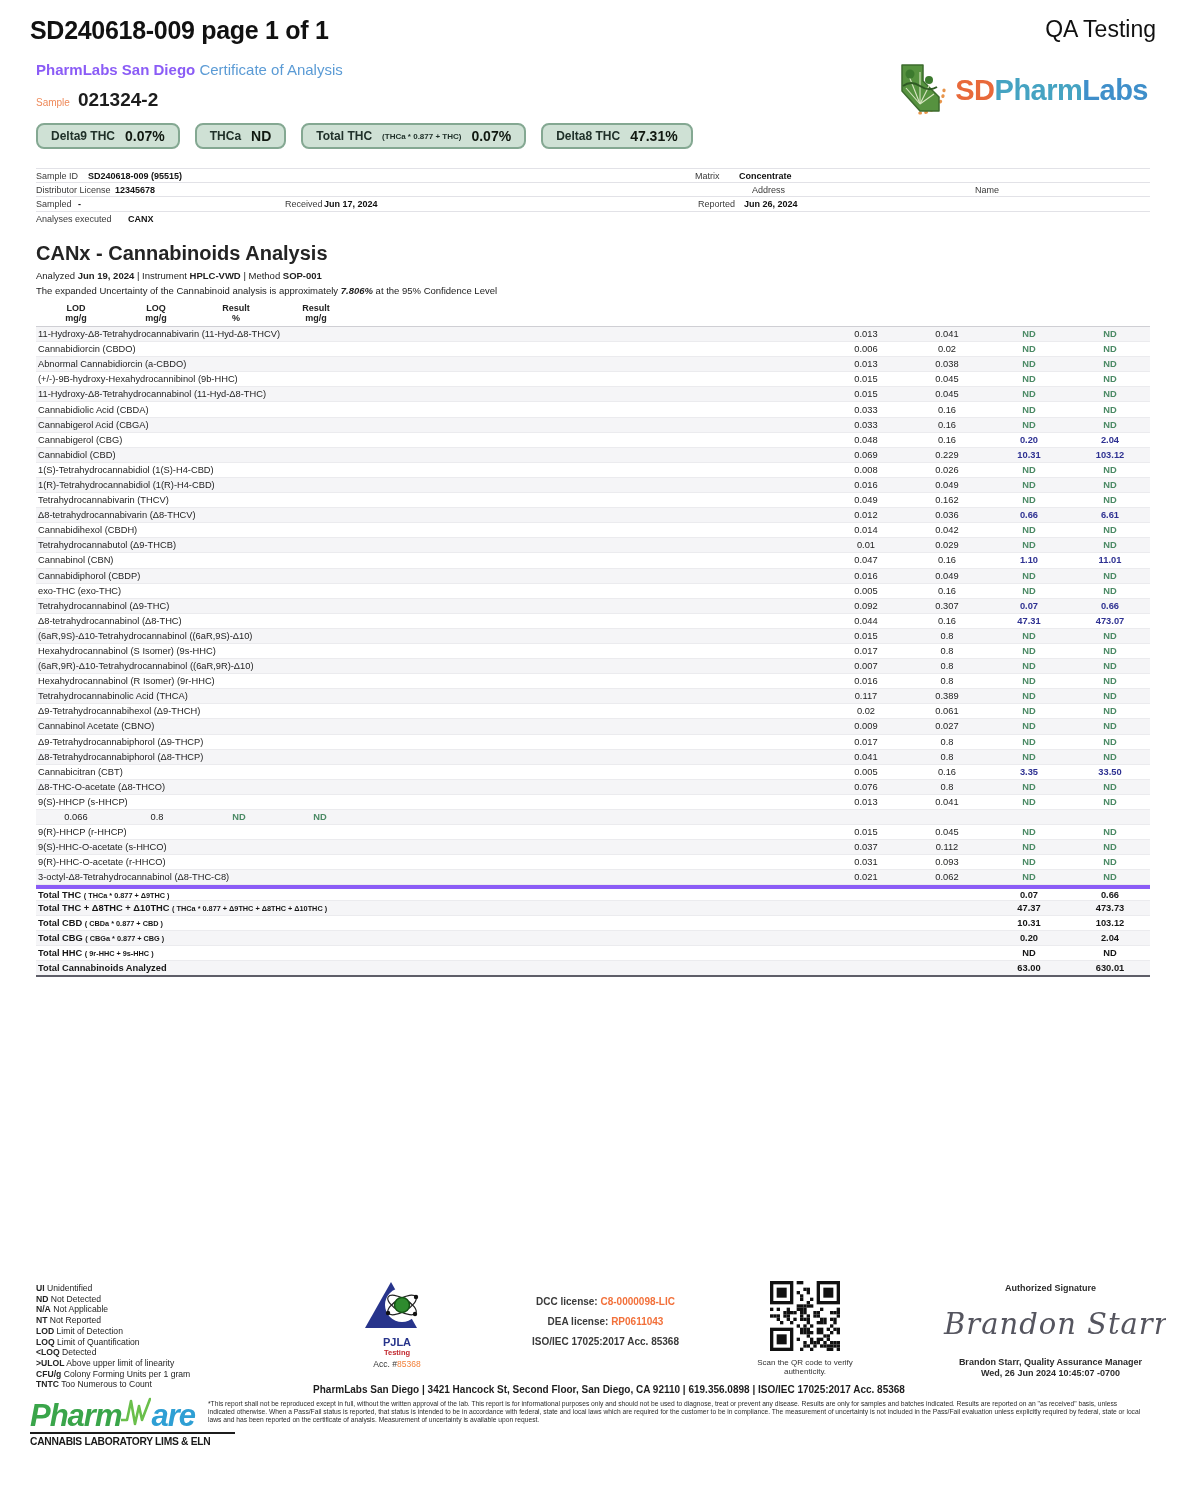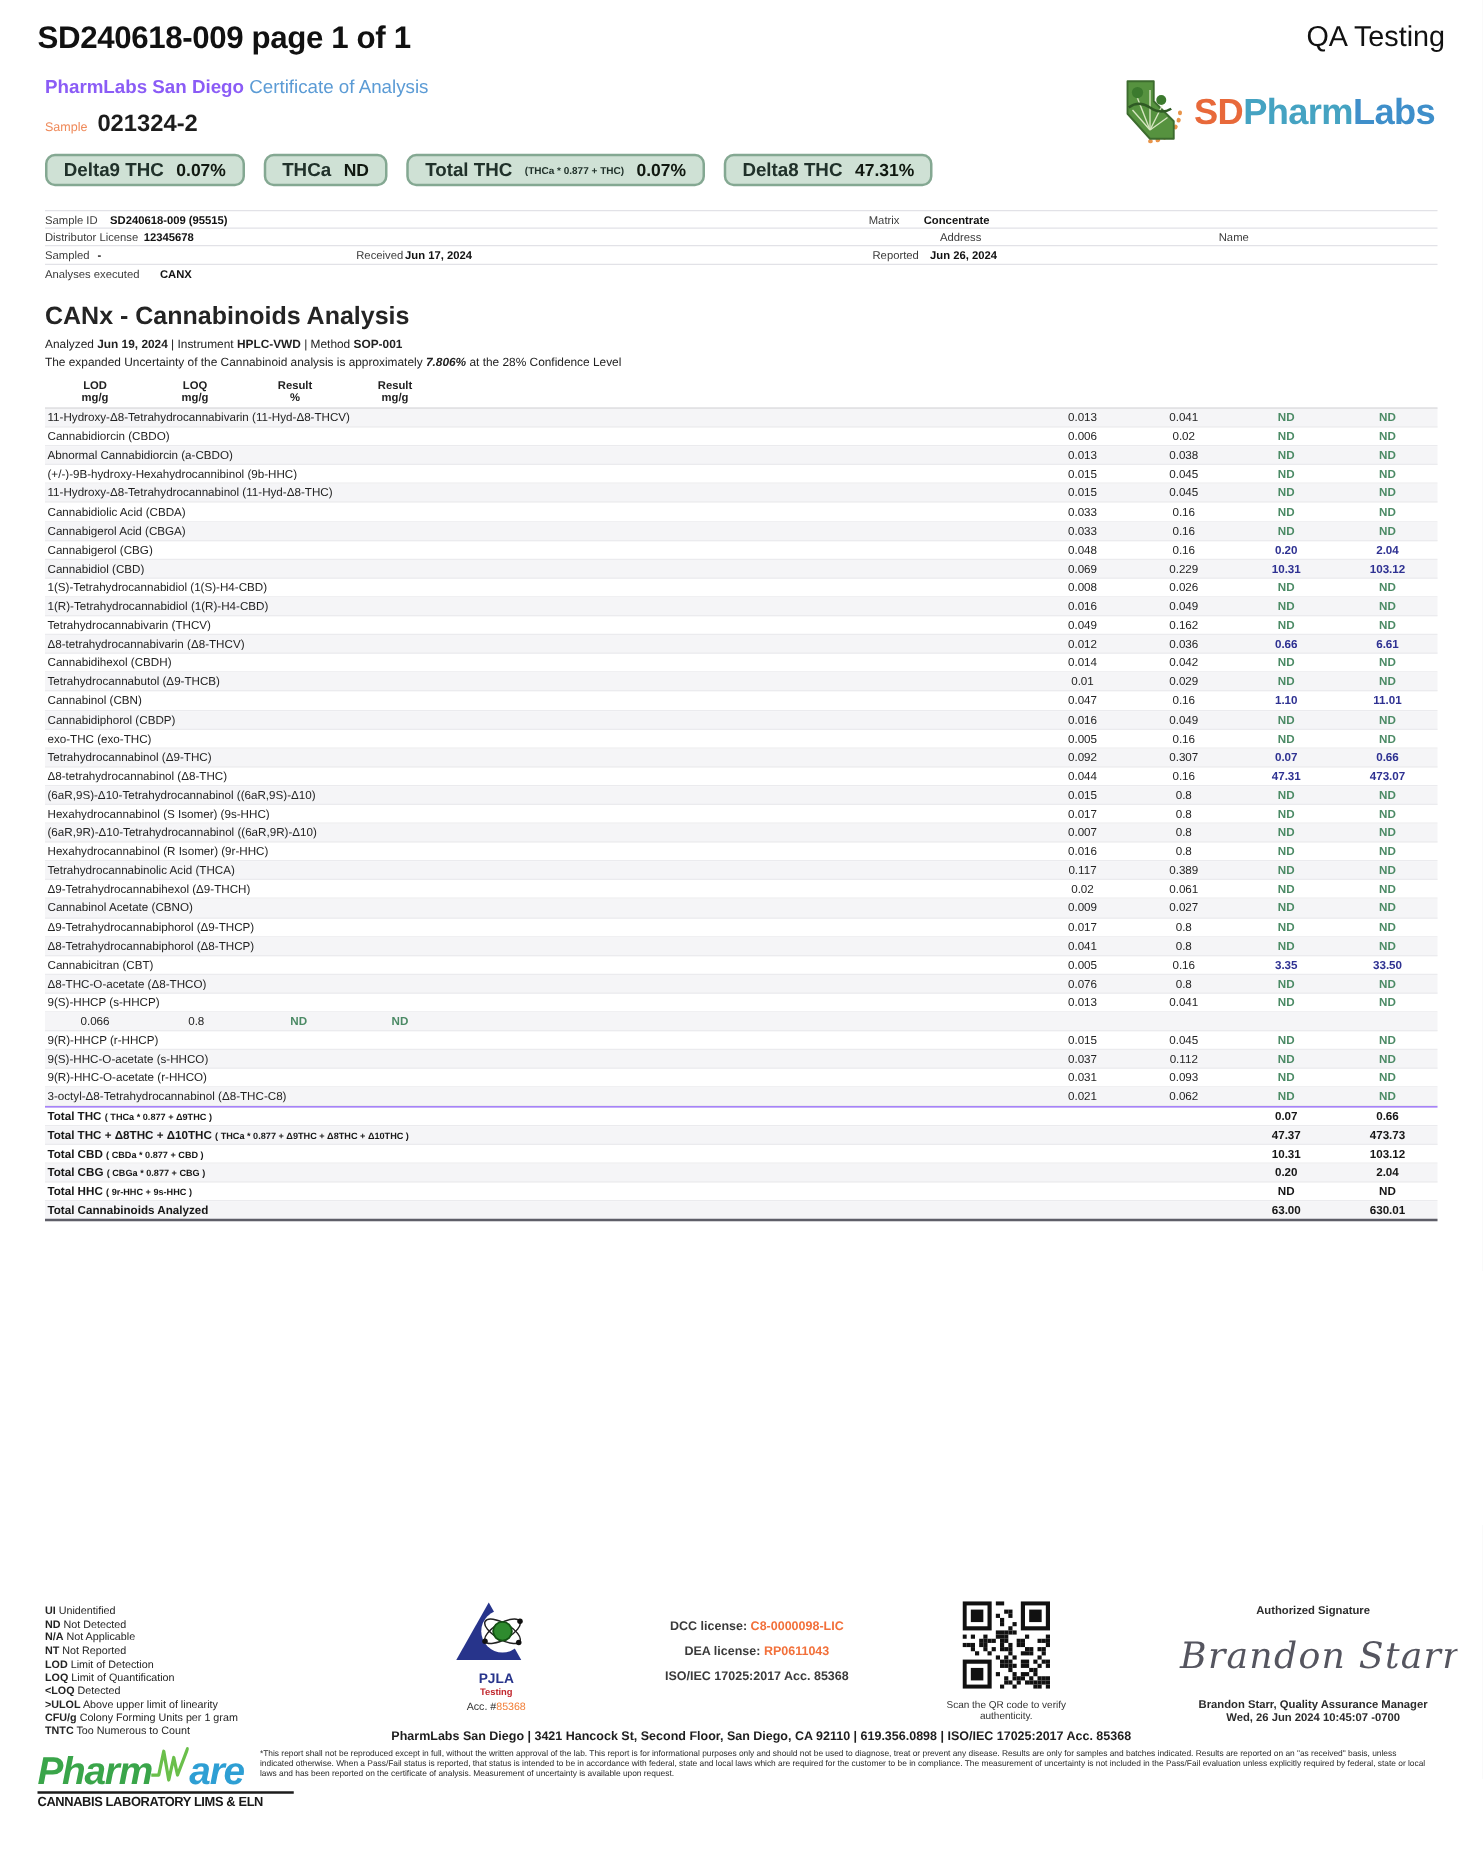--- a/index.html
+++ b/index.html
@@ -20,21 +20,21 @@
   
   .sd-logo { position:absolute; top:60px; right:38px; display:flex; align-items:center; gap:6px; }
   .sd-logo .wordmark { font-size:29px; font-weight:bold; letter-spacing:-0.5px; }
   .sd-logo .p-sd { color:#e8693a; }
   .sd-logo .p-pharm { color:#45a3c2; }
   .sd-logo .p-labs { color:#3f8fca; }
 
   
   .badges { display:flex; gap:15px; margin:12px 0 0 36px; }
   .badge { display:flex; align-items:center; gap:10px; background:#cfe1d5; border:2px solid #84a892; border-radius:8px; padding:3px 13px; height:26px; }
-  .badge-label { font-size:15px; font-weight:600; color:#20312a; white-space:nowrap; }
+  .badge-label { font-size:12px; font-weight:600; color:#20312a; white-space:nowrap; }
   .badge-sub { font-size:8px; font-weight:600; color:#20312a; white-space:nowrap; }
   .badge-sub:empty { display:none; }
   .badge-value { font-size:14px; font-weight:bold; color:#101810; white-space:nowrap; }
 
   
   .info { position:relative; margin:19px 36px 0 36px; font-size:9px; }
   .irow { position:relative; height:14.5px; border-bottom:1px solid #e2e2e7; }
   .irow:first-child { border-top:1px solid #e2e2e7; }
   .irow:last-child { border-bottom:none; }
   .irow span { position:absolute; top:2px; white-space:nowrap; }
@@ -57,21 +57,21 @@
   .t-row { display:flex; align-items:center; height:15.1px; border-bottom:1px solid #ebebee; font-size:9.3px; color:#232323; }
   .t-rows > .t-row:nth-child(odd) { background:#f5f5f7; }
   .t-analyte { flex:1; padding-left:2px; white-space:nowrap; overflow:hidden; }
   .t-cell { text-align:center; }
   .res { color:#2e3192; font-weight:600; }
   .t-rows .nd { color:#4b8a65; font-weight:600; }
 
   
   .tot-rows > .tot-row:nth-child(even) { background:#f5f5f7; }
   .tot-row { display:flex; align-items:center; height:15.2px; border-bottom:1px solid #ebebee; font-size:9.3px; font-weight:bold; color:#161616; }
-  .tot-row:first-of-type { border-top:1px solid #8b5cf6; }
+  .tot-row:first-of-type { border-top:4px solid #8b5cf6; }
   .tot-row:last-of-type { border-bottom:2px solid #5e5e68; }
   .tot-label { flex:1; padding-left:2px; white-space:nowrap; }
   .formula { font-size:7.3px; font-weight:bold; }
 
   
   .legend { position:absolute; left:36px; top:1283px; font-size:8.6px; line-height:10.7px; color:#242424; }
   .legend b { font-weight:bold; }
 
   .pjla { position:absolute; left:347px; top:1281px; width:100px; text-align:center; }
   .pjla .pjla-name { font-size:11px; font-weight:bold; color:#27348b; line-height:11px; }
@@ -201,21 +201,21 @@
     <span>|</span>
     <span>Instrument</span>
     <b>HPLC-VWD</b>
     <span>|</span>
     <span>Method</span>
     <b>SOP-001</b>
   </div>
   <div class="sec-unc">
     <span>The expanded Uncertainty of the Cannabinoid analysis is approximately</span>
     <b>7.806%</b>
-    <span>at the 28% Confidence Level</span>
+    <span>at the 95% Confidence Level</span>
   </div>
 
   <div class="tbl">
     <div class="thead">
       <div style="display:flex">
 
           <div class="th-col c1">
             <div>LOD</div>
             <div>mg/g</div>
           </div>

